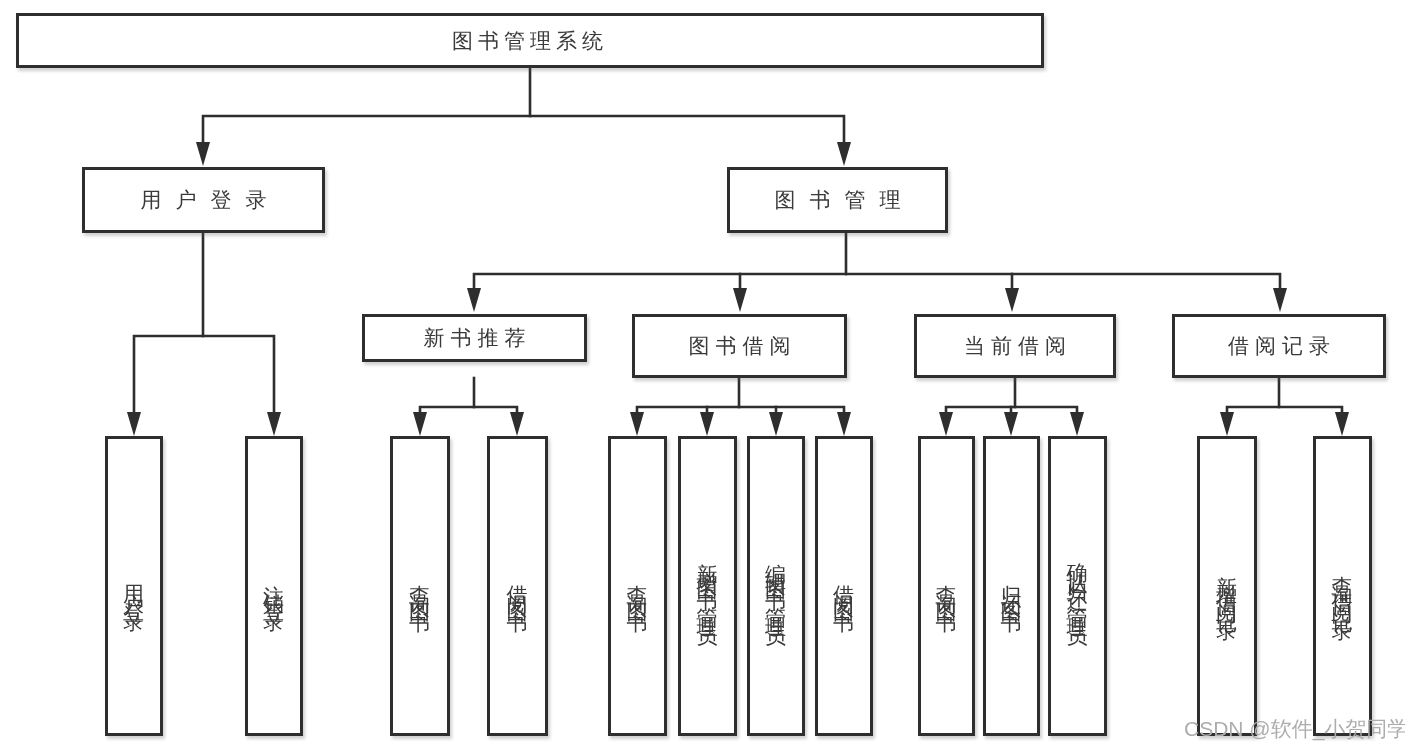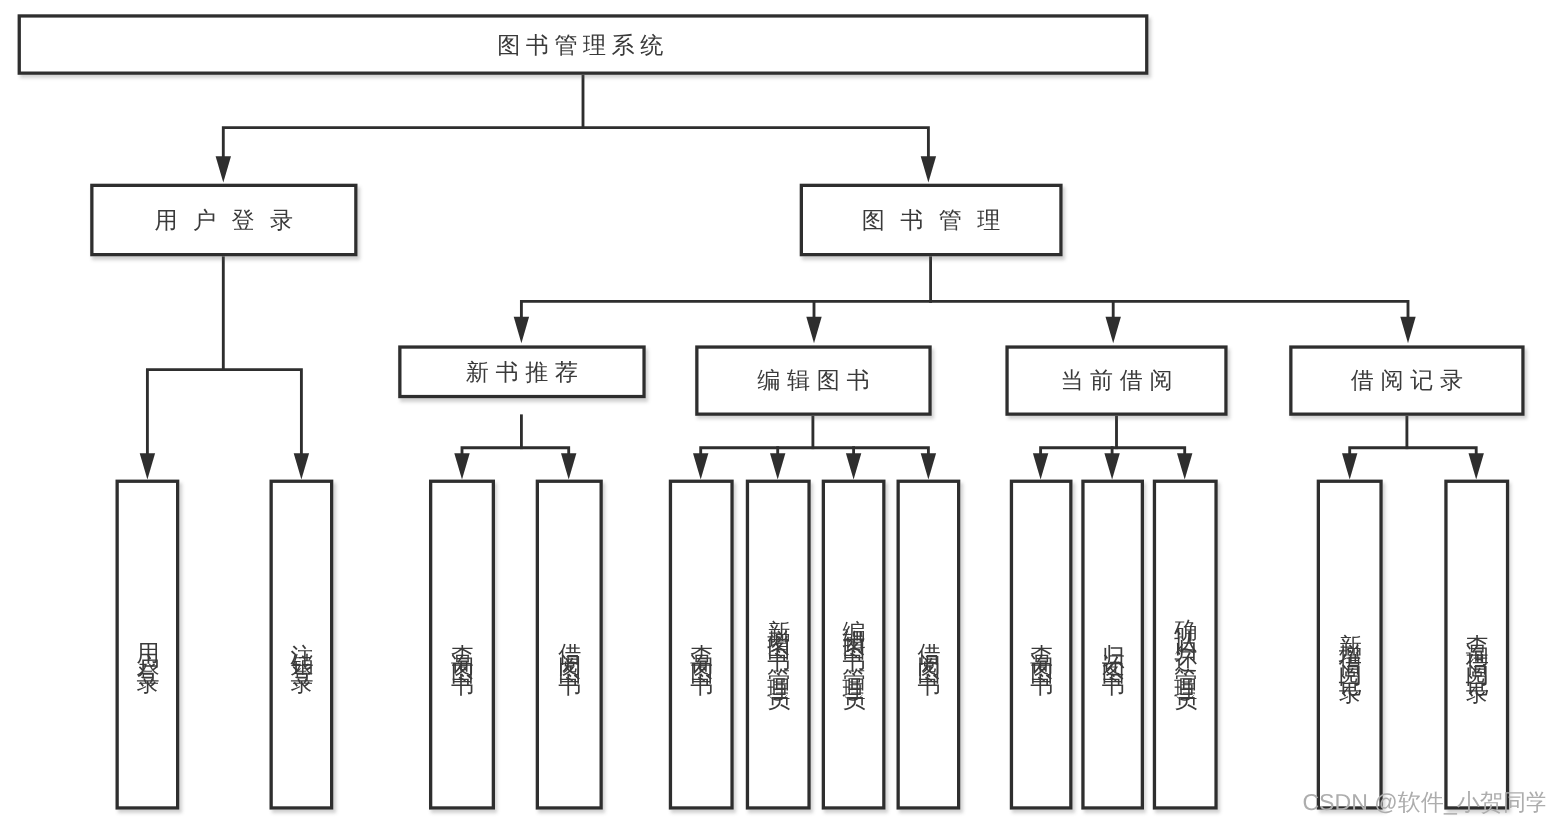--- a/index.html
+++ b/index.html
@@ -107,29 +107,29 @@
     <polygon class="arrow" points="1335,412 1349,412 1342,436"></polygon>
   </svg>
 
   <div class="node root-node" style="left:16px;top:13px;width:1028px;height:55px;">
     <span class="lbl">图书管理系统</span>
   </div>
 
   <div class="node l1-node" style="left:82px;top:167px;width:243px;height:66px;">
     <span class="lbl">用户登录</span>
   </div>
-  <div class="node l1-node" style="left:727px;top:167px;width:239px;height:66px;">
+  <div class="node l1-node" style="left:727px;top:167px;width:221px;height:66px;">
     <span class="lbl">图书管理</span>
   </div>
 
   <div class="node l2-node" style="left:362px;top:314px;width:225px;height:48px;">
     <span class="lbl">新书推荐</span>
   </div>
   <div class="node l2-node" style="left:632px;top:314px;width:215px;height:64px;">
-    <span class="lbl">编辑图书</span>
+    <span class="lbl">图书借阅</span>
   </div>
   <div class="node l2-node" style="left:1172px;top:314px;width:214px;height:64px;">
     <span class="lbl">借阅记录</span>
   </div>
   <div class="node l2-node" style="left:914px;top:314px;width:202px;height:64px;">
     <span class="lbl">当前借阅</span>
   </div>
 
   <div class="node leaf" style="left:105px;top:436px;width:58px;height:300px;">
     <span class="lbl">用户登录</span>

